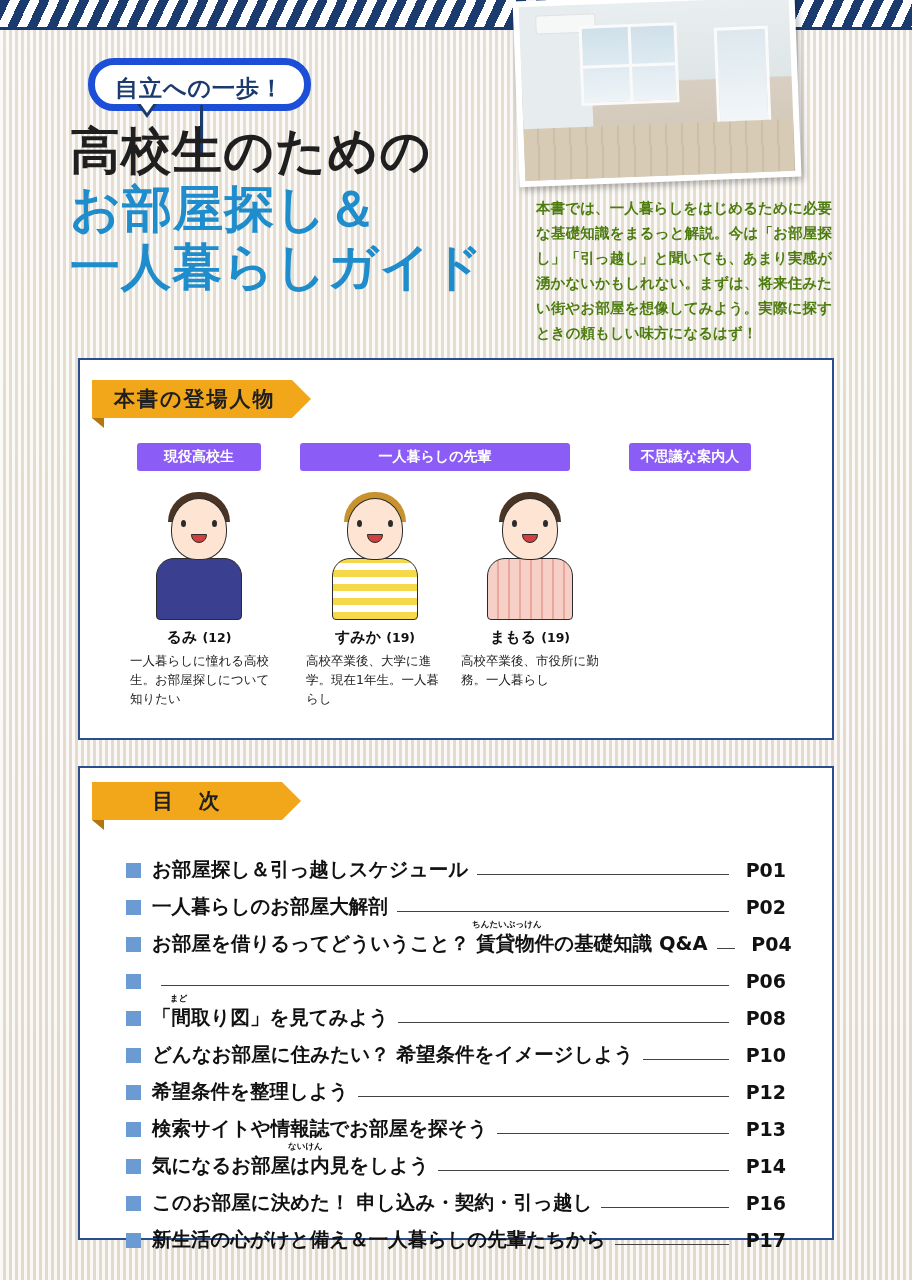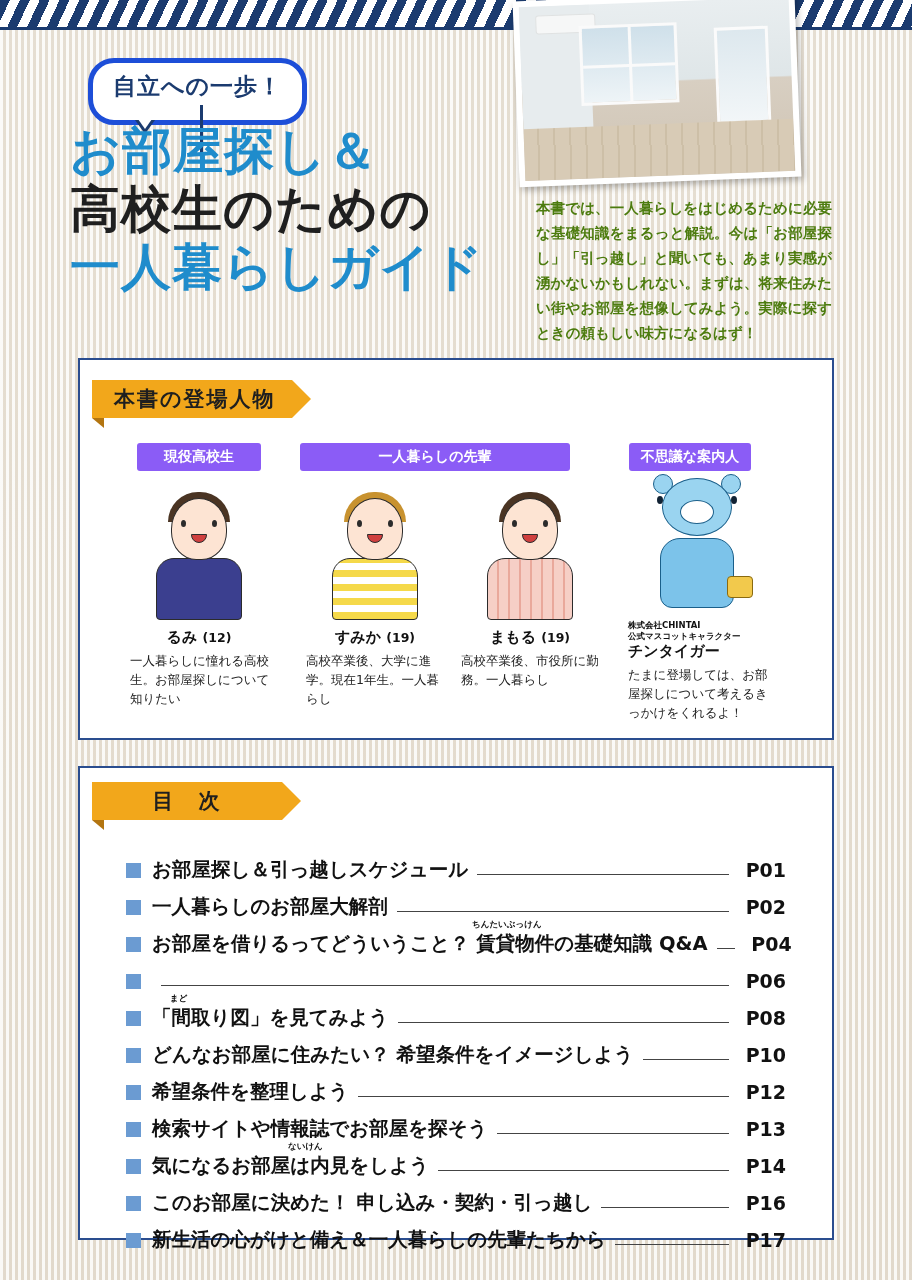--- a/index.html
+++ b/index.html
@@ -24,22 +24,22 @@
   
   .top-band {
     position:absolute; top:0; left:0; width:912px; height:30px;
     background: repeating-linear-gradient(115deg, #1b3b6f 0px, #1b3b6f 9px, #ffffff 9px, #ffffff 18px);
     border-bottom: 3px solid #1b3b6f;
   }
 
   
   .bubble {
     position:absolute; left:88px; top:58px;
-    border:5px solid #1d4ed8; border-radius: 26px;
-    background:#fff; padding:8px 20px 18px;
+    border:7px solid #1d4ed8; border-radius: 26px;
+    background:#fff; padding:8px 20px 0;
     color:#1b3b6f; font-weight:bold; font-size:23px; letter-spacing:1px;
   }
   .bubble:after {
     content:""; position:absolute; left:42px; bottom:-14px;
     width:0; height:0; border-left:10px solid transparent; border-right:10px solid transparent;
     border-top:14px solid #1b3b6f;
   }
   .bubble:before {
     content:""; position:absolute; left:45px; bottom:-9px; z-index:2;
     width:0; height:0; border-left:7px solid transparent; border-right:7px solid transparent;
@@ -182,22 +182,22 @@
       <div class="ph-window"></div>
       <div class="ph-door"></div>
       <div class="ph-floor"></div>
     </div>
   </div>
 
   <div class="bubble">自立への一歩！</div>
   <div class="bubble-stem"></div>
 
   <div class="title-block">
+    <div class="title-line t-dark">高校生のための</div>
     <div class="title-line t-blue">お部屋探し＆</div>
-    <div class="title-line t-dark">高校生のための</div>
     <div class="title-line t-blue">一人暮らしガイド</div>
   </div>
 
   <div class="intro">本書では、一人暮らしをはじめるために必要な基礎知識をまるっと解説。今は「お部屋探し」「引っ越し」と聞いても、あまり実感が湧かないかもしれない。まずは、将来住みたい街やお部屋を想像してみよう。実際に探すときの頼もしい味方になるはず！</div>
 
   <div class="panel" id="panel-characters"></div>
   <div class="ribbon" id="ribbon-characters">
     <span>本書の登場人物</span>
     <span class="ribbon-tail"></span>
   </div>
@@ -247,38 +247,20 @@
       <div class="eye r"></div>
       <div class="mouth"></div>
     </div>
     <div class="nm">
       <span>まもる</span>
       <span class="age">(19)</span>
     </div>
     <div class="desc">高校卒業後、市役所に勤務。一人暮らし</div>
   </div>
 
-  <div class="person" id="person-3">
-    <div class="art">
-      <div class="tiger-body"></div>
-      <div class="tiger-bag"></div>
-      <div class="tiger-ear l"></div>
-      <div class="tiger-ear r"></div>
-      <div class="tiger-head"></div>
-      <div class="tiger-face"></div>
-      <div class="tiger-eye l"></div>
-      <div class="tiger-eye r"></div>
-    </div>
-    <div class="corp" style="white-space:pre-line;">株式会社CHINTAI
-公式マスコットキャラクター</div>
-    <div class="nm" style="text-align:left;padding-left:6px;">
-      <span>チンタイガー</span>
-    </div>
-    <div class="desc">たまに登場しては、お部屋探しについて考えるきっかけをくれるよ！</div>
-  </div>
 
   <div class="panel" id="panel-toc"></div>
   <div class="ribbon" id="ribbon-toc">
     <span>目　次</span>
     <span class="ribbon-tail"></span>
   </div>
 
   <div class="toc-list" id="toc-list">
       <div class="toc-row">
         <span class="toc-sq"></span>

